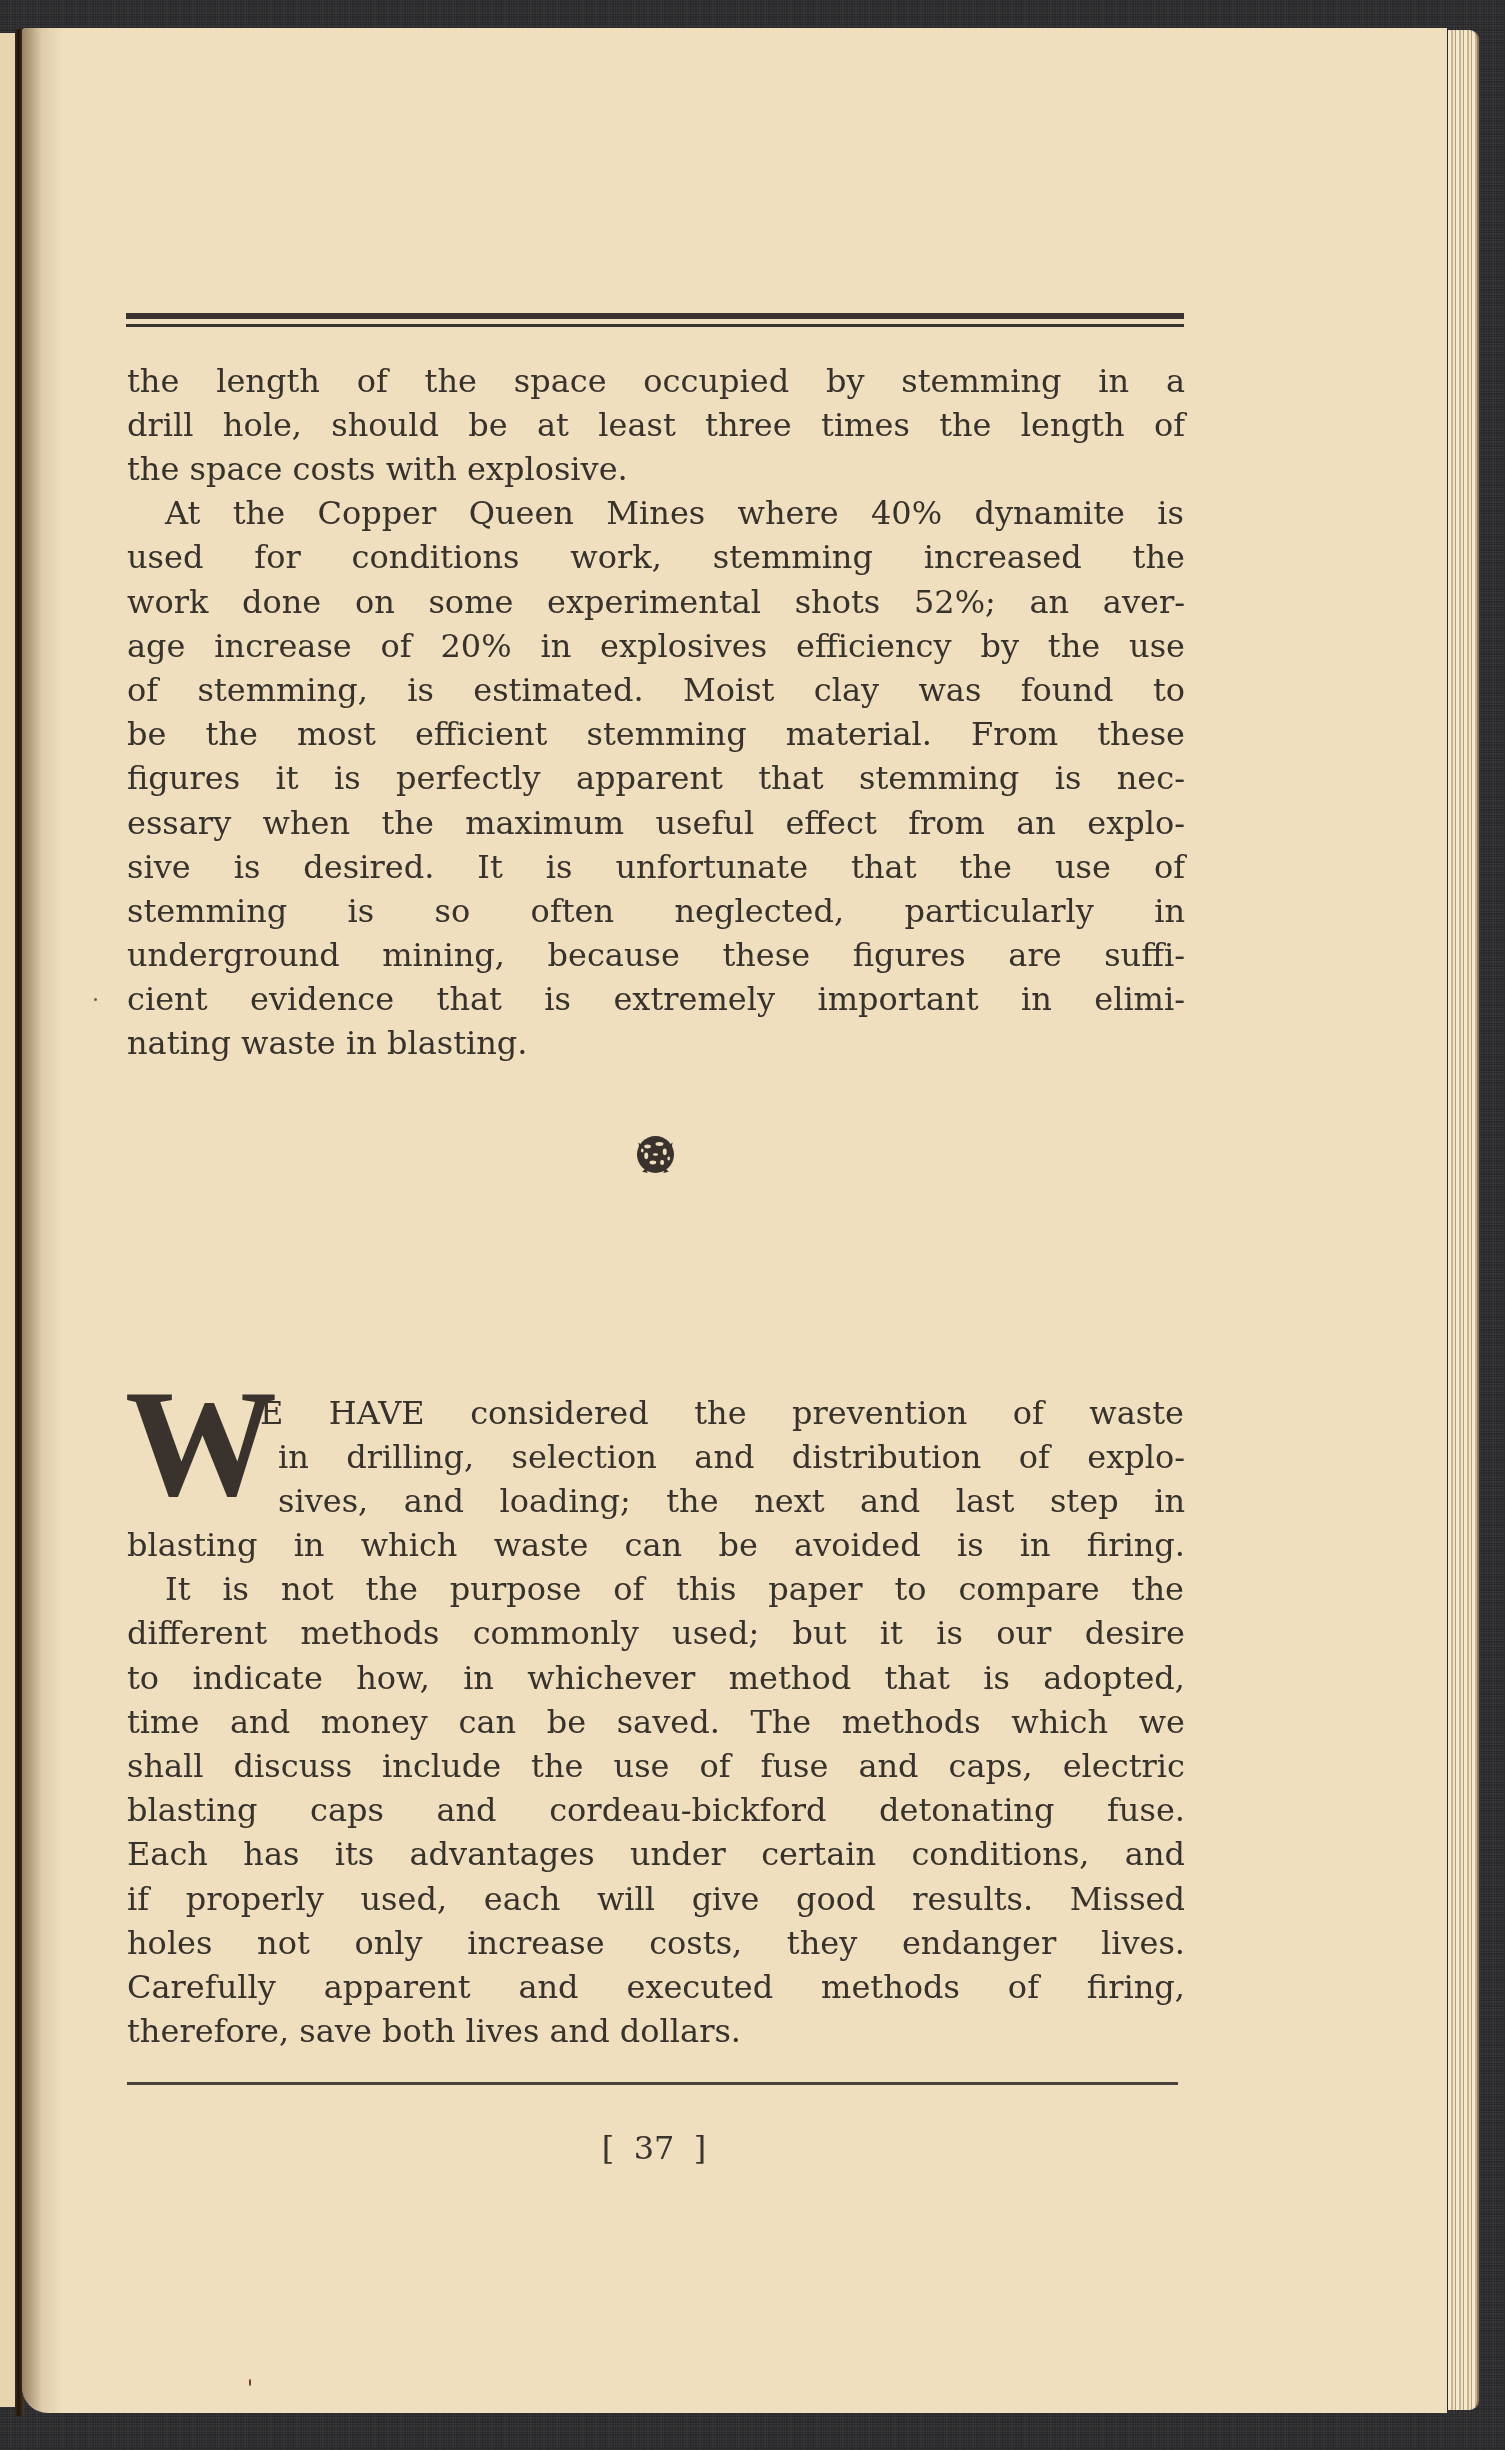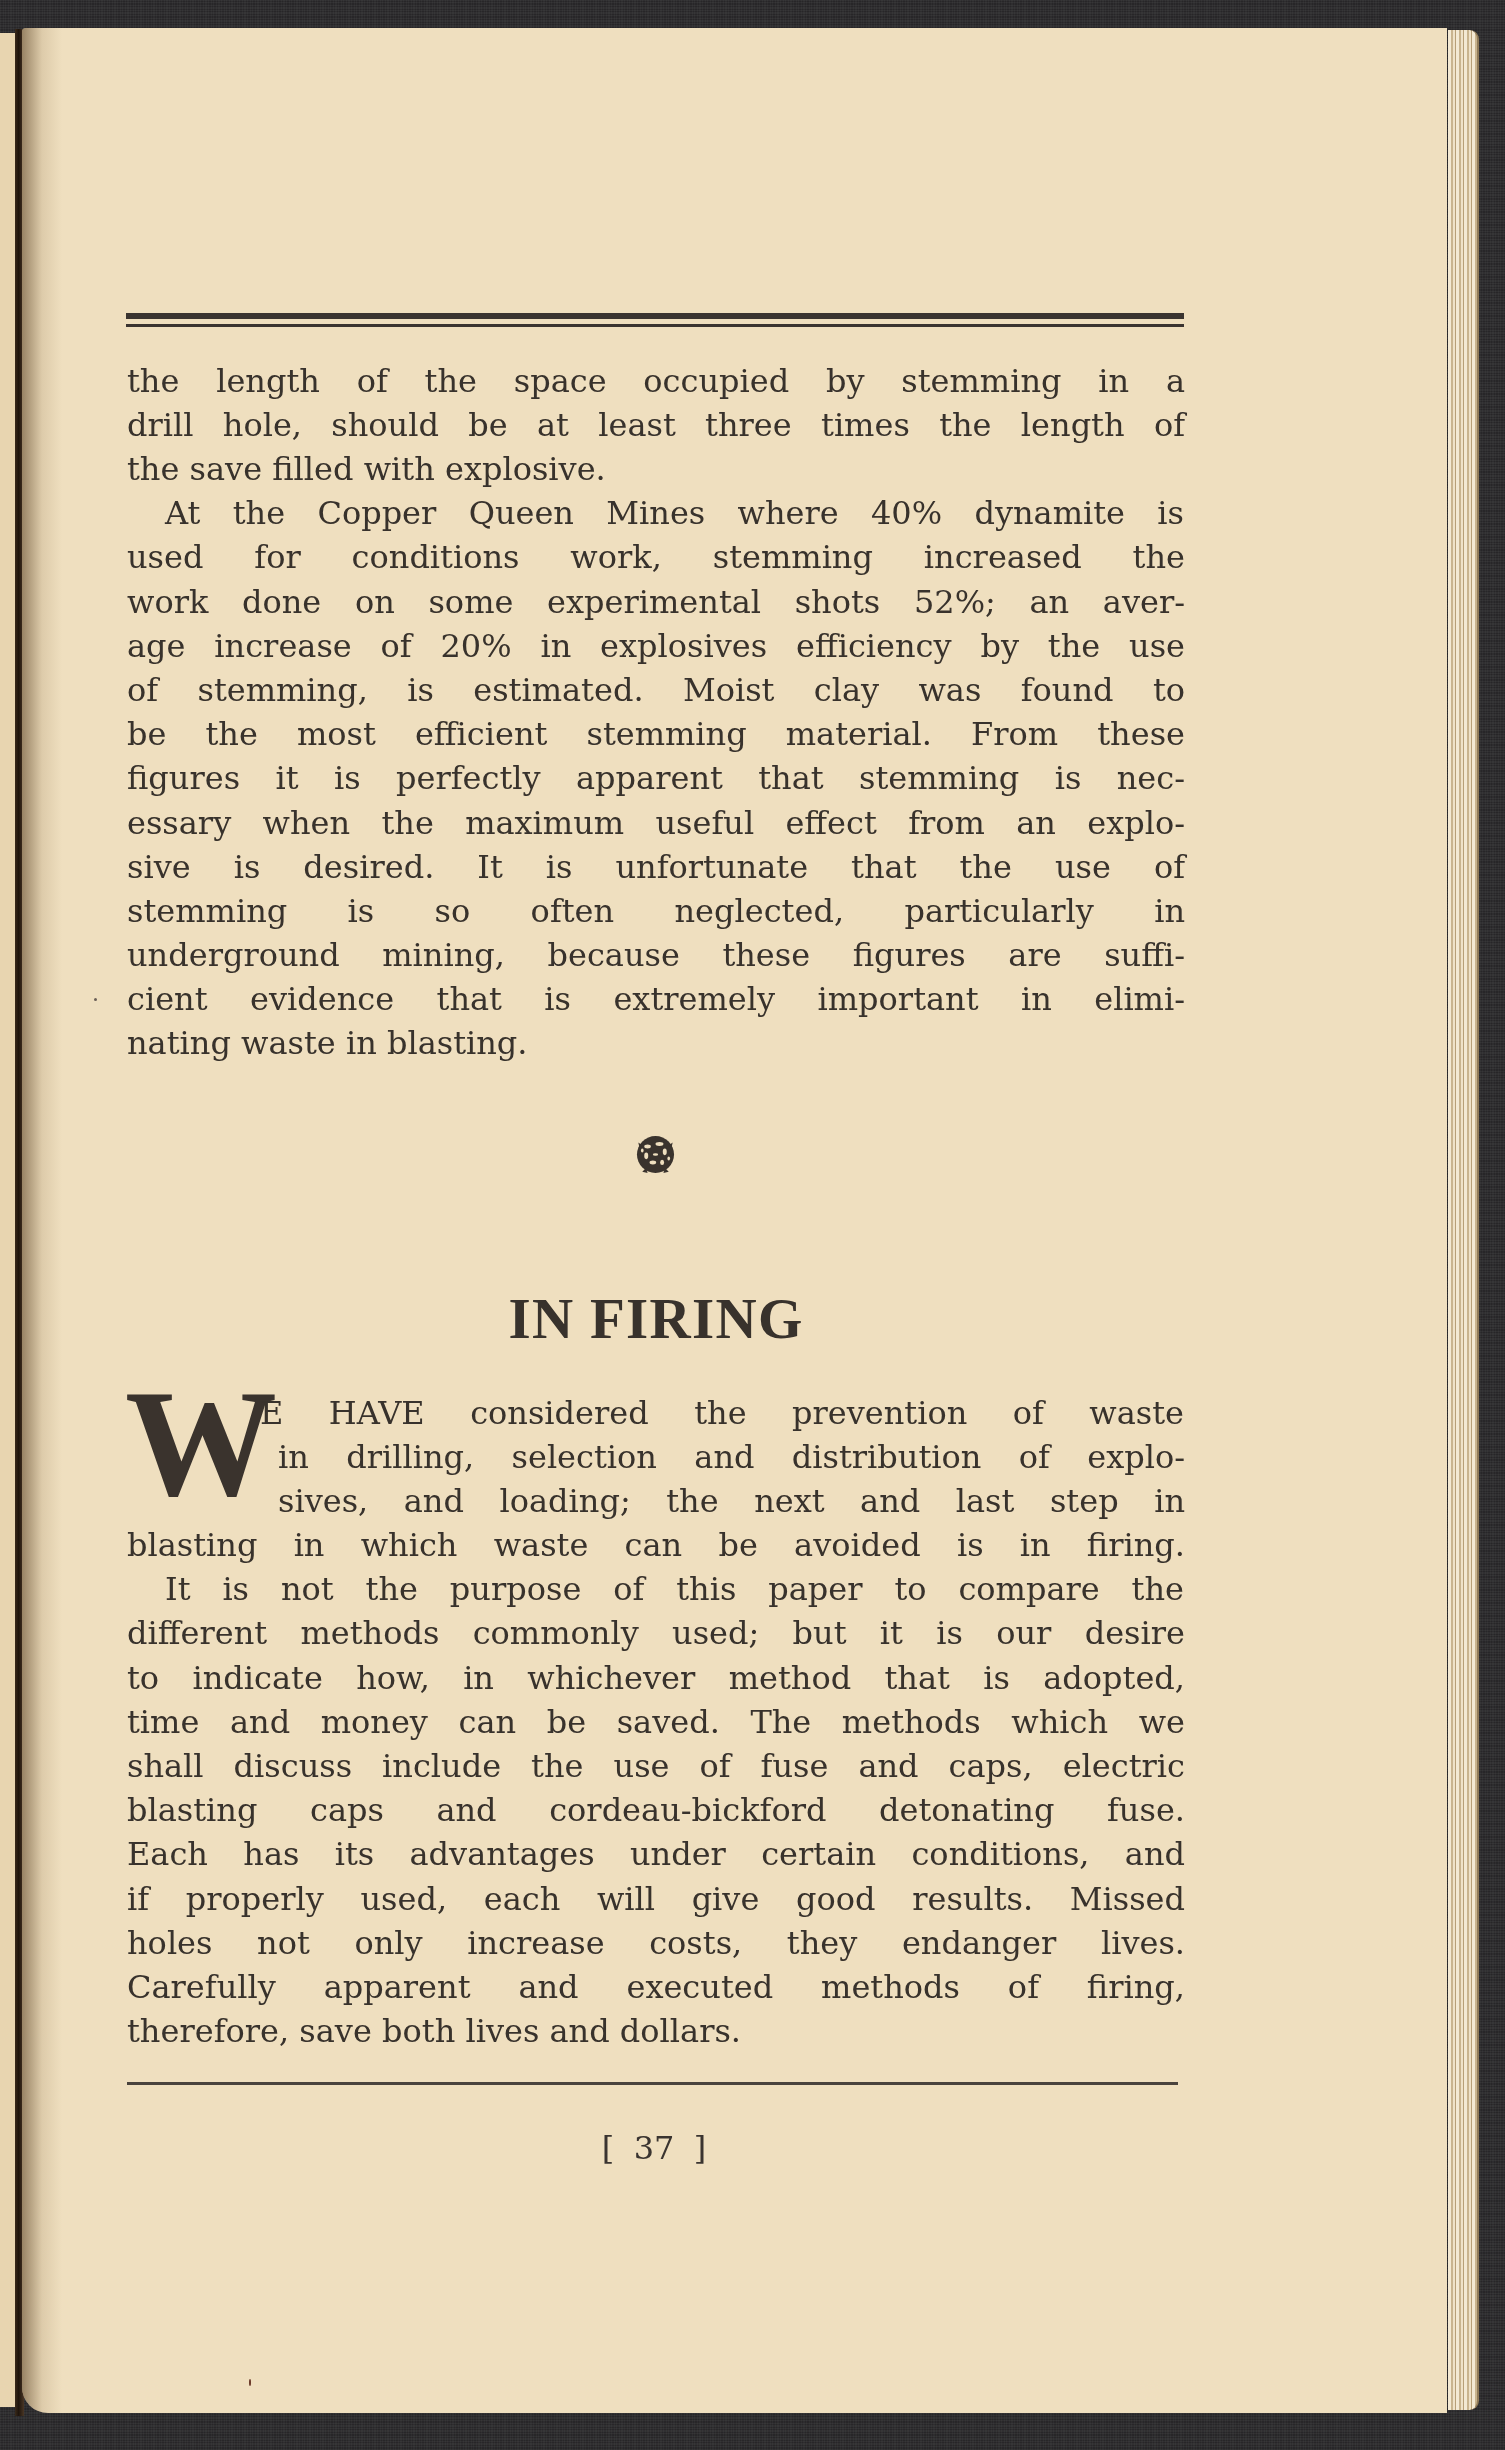--- a/index.html
+++ b/index.html
@@ -89,21 +89,21 @@
   <div class="content">
 
     <div>
       <div class="line" style="top:351px">
           <span>the length of the space occupied by stemming in a</span>
         </div>
       <div class="line" style="top:395px">
           <span>drill hole, should be at least three times the length of</span>
         </div>
       <div class="line last" style="top:439px">
-          <span>the save filled with explosive.</span>
+          <span>the space costs with explosive.</span>
         </div>
     </div>
 
     <div>
       <div class="line" style="top:483px;left:38px;width:1019px">
           <span>At the Copper Queen Mines where 40% dynamite is</span>
         </div>
       <div class="line" style="top:527px">
           <span>used for conditions work, stemming increased the</span>
         </div>
@@ -157,21 +157,20 @@
       <ellipse cx="48" cy="30" rx="3" ry="5"></ellipse>
       <ellipse cx="20" cy="36" rx="3" ry="5"></ellipse>
       <ellipse cx="34" cy="34" rx="4" ry="2"></ellipse>
       <ellipse cx="30" cy="46" rx="5" ry="3"></ellipse>
       <ellipse cx="44" cy="46" rx="3" ry="4"></ellipse>
       <ellipse cx="14" cy="28" rx="2" ry="3"></ellipse>
       <ellipse cx="54" cy="40" rx="2" ry="3"></ellipse>
     </g>
   </svg>
 
-  <div class="heading-line" style="top:1282px">IN FIRING</div>
 
   <div class="dropcap">W</div>
 
   <div class="content">
     <div>
       <div class="line" style="top:1383px;left:133px;width:924px">
           <span>E HAVE considered the prevention of waste</span>
         </div>
       <div class="line" style="top:1427px;left:151px;width:907px">
           <span>in drilling, selection and distribution of explo-</span>

